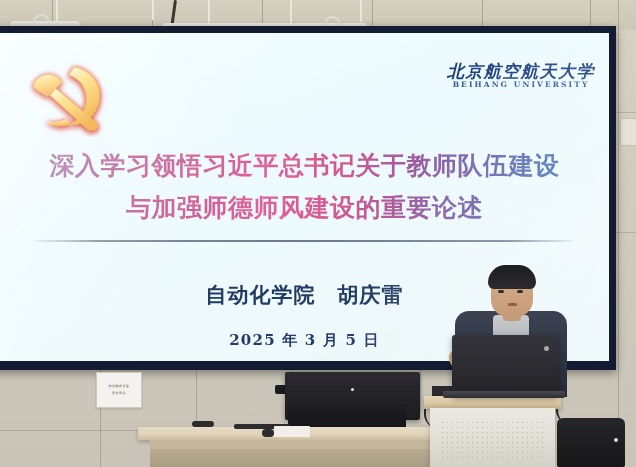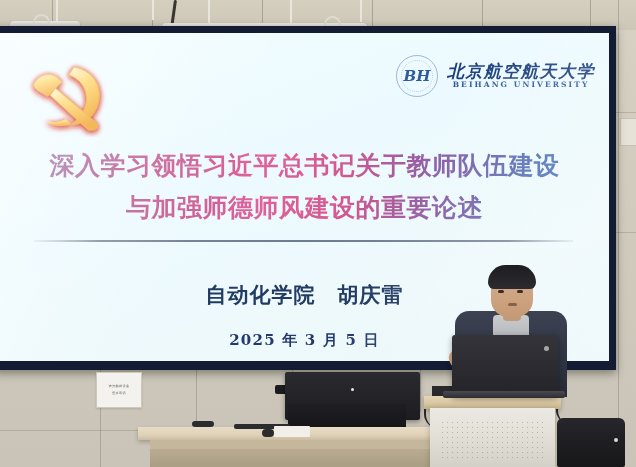--- a/index.html
+++ b/index.html
@@ -308,23 +308,20 @@
             <path d="M55 74 C44 77 33 76 26 70 C31 72 41 72 49 68 Z" fill="url(#gold)"></path>
 
             <path d="M14 26 C19 18 30 15 38 20 L44 26 L28 42 L18 36 C13 33 11 30 14 26 Z" fill="url(#gold)" stroke="#e8a21a" stroke-width="1"></path>
 
             <path d="M37 33 L83 72 C86 75 84 80 80 80 L74 80 L31 41 Z" fill="url(#gold)" stroke="#e8a21a" stroke-width="1"></path>
           </g>
         </svg>
       </div>
 
       <div class="uni-logo">
-        <div class="uni-seal">
-          <span class="uni-seal-mark">BH</span>
-        </div>
         <div class="uni-names">
           <div class="uni-cn">北京航空航天大学</div>
           <div class="uni-en">BEIHANG UNIVERSITY</div>
         </div>
       </div>
 
       <div class="title-block">
         <div class="title-line">深入学习领悟习近平总书记关于教师队伍建设</div>
         <div class="title-line">与加强师德师风建设的重要论述</div>
       </div>

